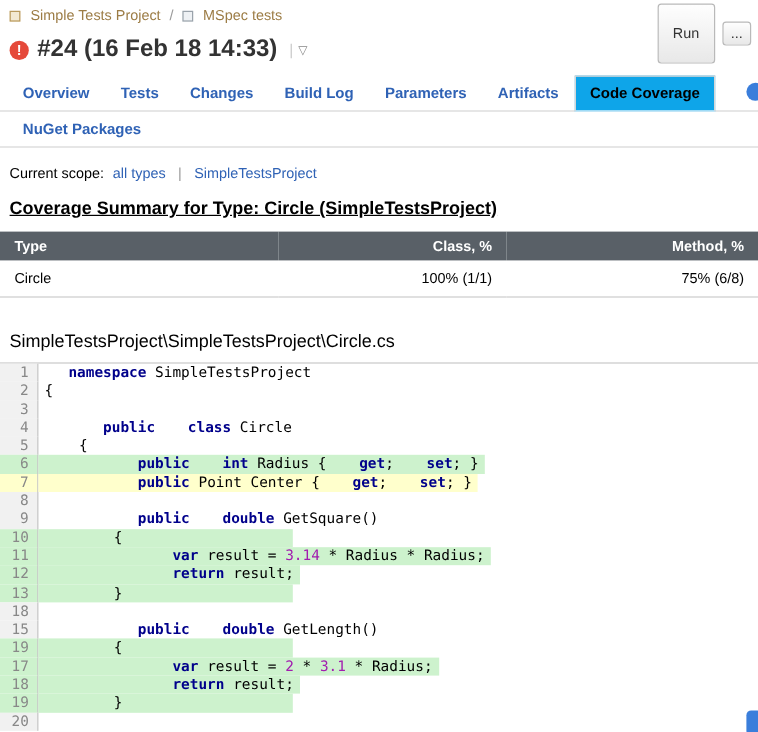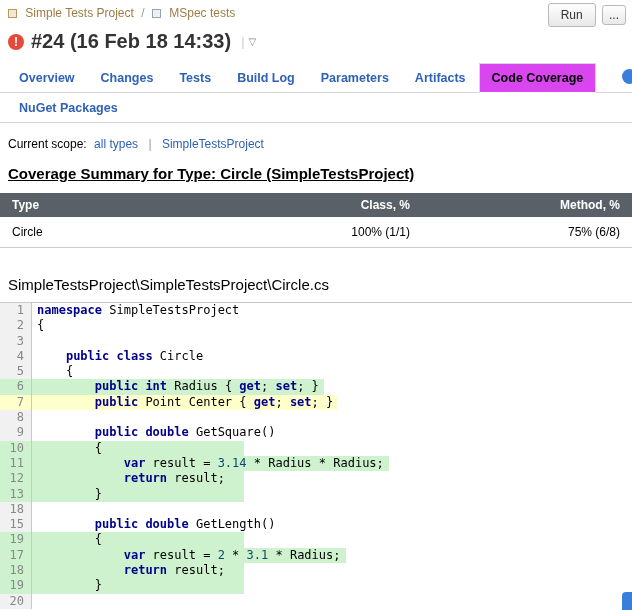--- a/index.html
+++ b/index.html
@@ -12,39 +12,39 @@
 
   
   .topbar { padding: 6px 8px 0 8px; height: 22px; position: relative; }
   .crumb { color: var(--crumb, #9c7c45); text-decoration: none; cursor: pointer; }
   .crumb-sep { color: #999; margin: 0 4px; }
   .crumb-icon { display: inline-block; width: 9px; height: 9px; border: 1px solid #b99a5d;
     background: #f3e9d2; margin-right: 5px; vertical-align: -1px; }
   .crumb-icon.buildtype { border-color: #9aa3ab; background: #eef1f4; }
   .actions { position: absolute; top: 3px; right: 6px; }
   .btn { font-family: inherit; font-size: 12px; color: #333; border: 1px solid #b9b9b9;
-    border-radius: 3px; background: linear-gradient(#fefefe, #e8e8e8); padding: 4px 12px; cursor: pointer; }
+    border-radius: 3px; background: linear-gradient(#fefefe, #e8e8e8); padding: 17px 12px; cursor: pointer; }
   .btn.more { padding: 2px 6px; margin-left: 3px; }
 
   
   .title-row { padding: 8px 8px 0 8px; display: flex; align-items: center; }
   .status-icon { width: 16px; height: 16px; border-radius: 50%; flex: none;
     background: var(--status, #e5493a); color: #fff; font-weight: bold; font-size: 12px;
     line-height: 16px; text-align: center; margin-right: 7px; }
   .build-title { font-size: 20px; font-weight: bold; color: #333; margin: 0; }
   .title-sep { color: #ccc; margin: 0 4px 0 10px; font-size: 13px; }
   .title-dd { color: #888; font-size: 10px; cursor: pointer; }
 
   
   .tab-strip { margin-top: 10px; }
   .tab-row { display: flex; align-items: flex-end; height: 30px;
     border-bottom: 1px solid #d6d6d6; padding: 0 6px; position: relative; font-weight: bold; }
   .tab { height: 30px; line-height: 28px; padding: 0 12px; margin-bottom: -1px;
     border: 1px solid transparent; color: var(--link, #2f62b5); font-size: 12.5px; cursor: pointer; white-space: nowrap; }
-  .tab.active { background: #d946ef; border-color: #d6d6d6 #d6d6d6 #fff; color: #000; cursor: default; }
+  .tab.active { background: #0ea5e9; border-color: #d6d6d6 #d6d6d6 #fff; color: #000; cursor: default; }
 
   
   .scope-row { margin: 14px 8px 0 8px; }
   .scope-row a { color: var(--link, #2f62b5); text-decoration: none; cursor: pointer; margin: 0 4px; }
   .scope-sep { color: #999; margin: 0 3px; }
 
   
   .summary-heading { margin: 14px 8px 0 8px; font-size: 15px; font-weight: bold; text-decoration: underline; }
   .cov-table { width: 100%; border-collapse: collapse; font-size: 12px; margin-top: 11px; }
   .cov-table th { background: var(--thbg, #596067); color: #fff; font-weight: bold;
@@ -60,22 +60,22 @@
   
   .code-viewer { border-top: 1px solid #c8c8c8;
     font-family: "DejaVu Sans Mono", "Liberation Mono", monospace; font-size: 12px; }
   .code-line { display: flex; height: 15.3px; line-height: 15.3px; }
   .gutter { width: 32px; flex: none; text-align: right; padding-right: 7px;
     color: #888; background: #f1f1f1; border-right: 1px solid #c8c8c8; }
   .code-text { padding: 0 5px; white-space: pre; }
   .cov-full .gutter, .cov-full .code-text { background: var(--covered, #cdf2cd); }
   .cov-partial .gutter, .cov-partial .code-text { background: var(--partial, #ffffcc); }
   .cov-full .code-text, .cov-partial .code-text { min-width: 212px; }
-  .kw { color: #00008b; font-weight: bold; }
-  .nm { color: #0c4a6e; }
+  .kw { color: #00008b; font-weight: bold; margin-left: 20px; }
+  .nm { color: #a21caf; }
   .pl { color: #000; }
 
   
   .edge-circle { position: absolute; right: -5px; top: 69px; width: 15px; height: 15px;
     border-radius: 50%; background: var(--accent, #3a7edb); cursor: pointer; }
   .scroll-thumb { position: absolute; right: -3px; bottom: -3px; width: 13px; height: 21px;
     border-radius: 4px; background: var(--accent, #3a7edb); cursor: pointer; }
 </style>
 </head>
 <body>
@@ -95,22 +95,22 @@
 <div class="title-row">
   <span class="status-icon">!</span>
   <h1 class="build-title">#24 (16 Feb 18 14:33)</h1>
   <span class="title-sep">|</span>
   <span class="title-dd">▽</span>
 </div>
 
 <div class="tab-strip">
   <div class="tab-row">
       <div class="tab">Overview</div>
+      <div class="tab">Tests</div>
       <div class="tab">Changes</div>
-      <div class="tab">Tests</div>
       <div class="tab">Build Log</div>
       <div class="tab">Parameters</div>
       <div class="tab">Artifacts</div>
       <div class="tab active">Code Coverage</div>
     </div>
   <div class="tab-row">
       <div class="tab">NuGet Packages</div>
     </div>
 </div>
 <span class="edge-circle"></span>

